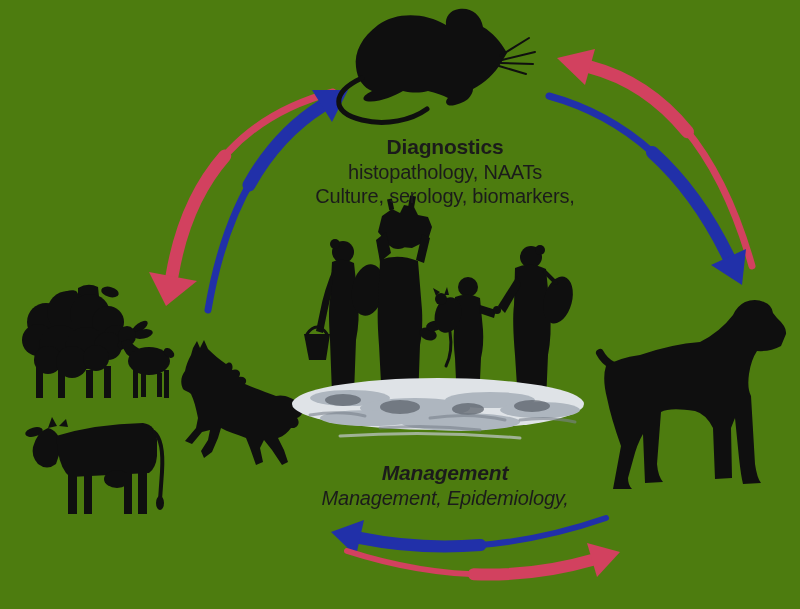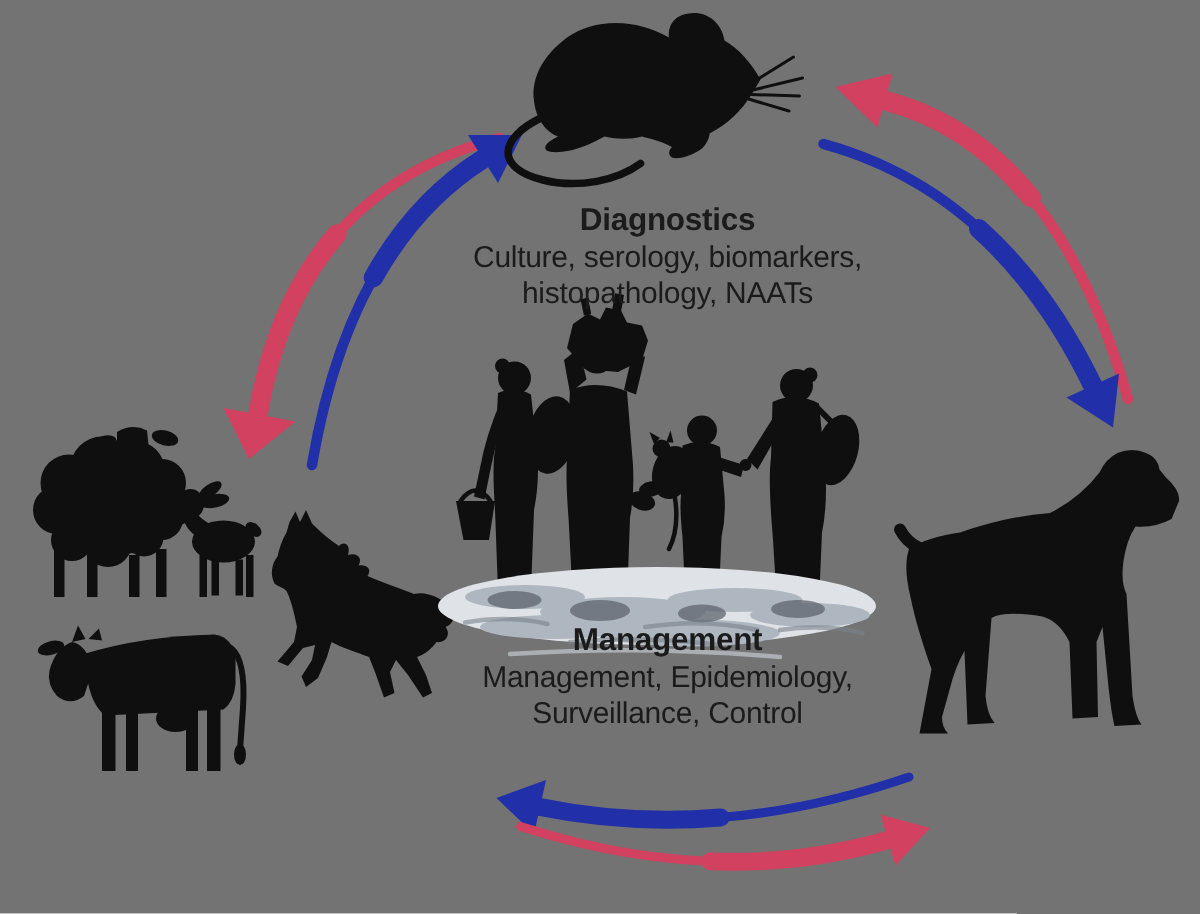--- a/index.html
+++ b/index.html
@@ -6,31 +6,31 @@
     --arrow-red:#d2415f;
     --arrow-blue:#2130a9;
     --sil:#0f0f0f;
     --water:#aeb6bf;
     --water-light:#dfe3e7;
     --water-dark:#5d646d;
     --text:#1b1b1b;
   }
   html,body{margin:0;padding:0;background:#fff;}
   .stage{
-    position:relative;width:800px;height:609px;background:#737373;overflow:hidden;
+    position:relative;width:800px;height:609px;background:#4d7c0f;overflow:hidden;
     font-family:"Liberation Sans",sans-serif;
   }
   .stage svg{position:absolute;inset:0;}
   .textblock{
     position:absolute;left:245px;width:400px;text-align:center;
     color:var(--text);font-size:20px;line-height:24px;letter-spacing:-0.2px;
   }
   .textblock .heading{font-weight:700;font-size:21px;line-height:26px;}
   .tb-diagnostics{top:134px;}
-  .tb-management{top:414px;}
+  .tb-management{top:460px;font-style:italic;}
   .arrowband{fill:none;stroke-linecap:round;}
   .red{stroke:var(--arrow-red);}
   .blue{stroke:var(--arrow-blue);}
   .redfill{fill:var(--arrow-red);}
   .bluefill{fill:var(--arrow-blue);}
   .sil{fill:var(--sil);}
   .silstroke{fill:none;stroke:var(--sil);stroke-linecap:round;}
 </style>
 </head>
 <body>
@@ -269,23 +269,22 @@
           <path d="M380,428 Q430,424 480,430"></path>
           <path d="M520,420 Q550,416 575,422"></path>
         </g>
         <path d="M340,436 Q430,430 520,438" fill="none" stroke="#c3c9cf" stroke-width="3" opacity="0.7" stroke-linecap="round"></path>
       </g>
     </g>
   </svg>
 
   <div class="textblock tb-diagnostics">
     <div class="heading">Diagnostics</div>
+    <div>histopathology, NAATs</div>
     <div>Culture, serology, biomarkers,</div>
-    <div>histopathology, NAATs</div>
   </div>
 
   <div class="textblock tb-management">
     <div class="heading">Management</div>
     <div>Management, Epidemiology,</div>
-    <div>Surveillance, Control</div>
   </div>
 
 </div>
 
 </body></html>

